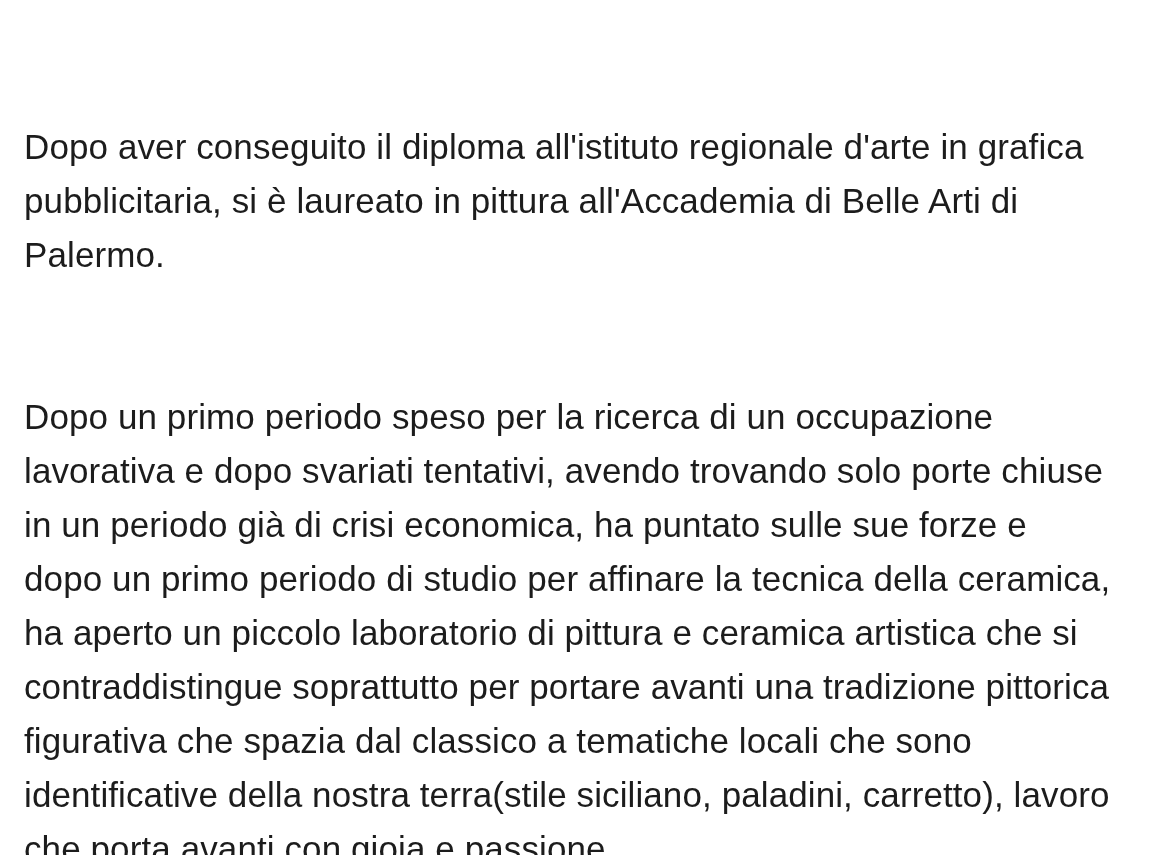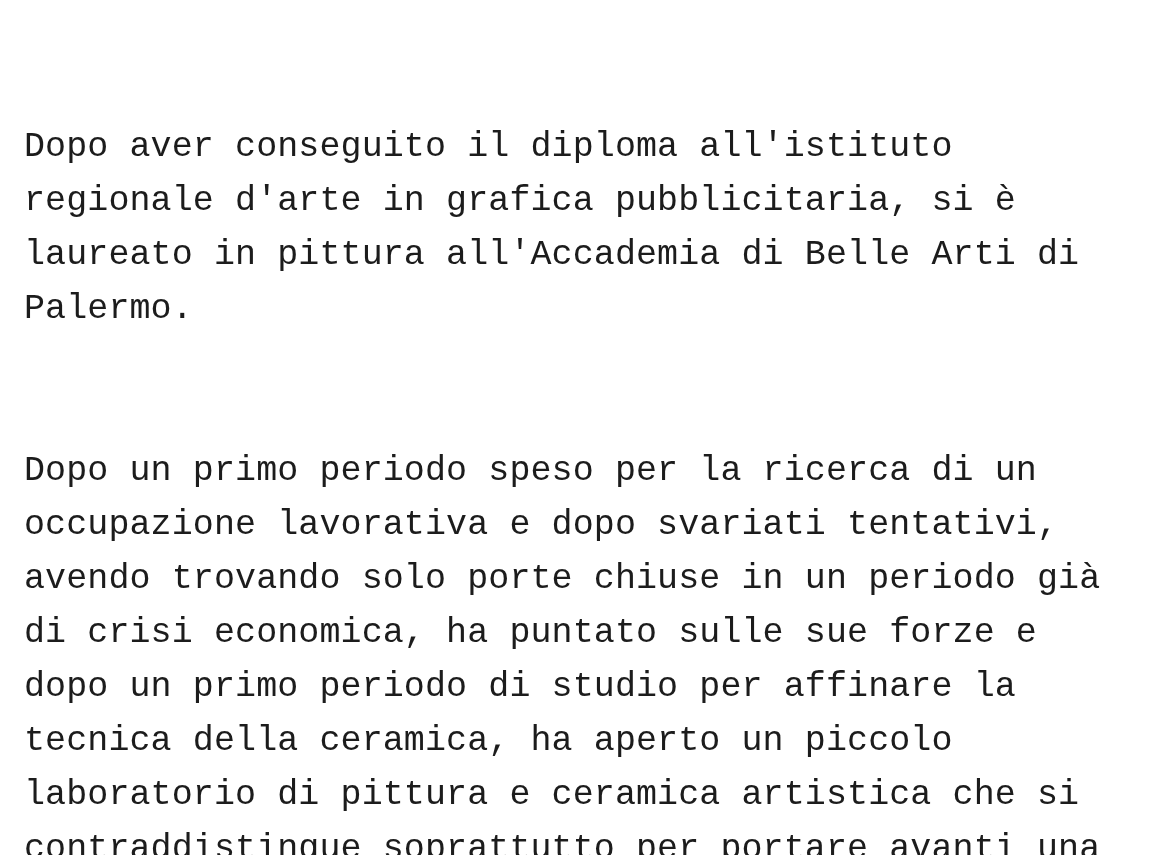--- a/index.html
+++ b/index.html
@@ -13,21 +13,20 @@
     font-family: "Liberation Sans", sans-serif;
     color: #1a1a1a;
     overflow: hidden;
   }
   .page {
     width: 1152px;
     height: 855px;
     box-sizing: border-box;
     padding: 12px 40px 0 24px;
     background: #ffffff;
-    font-family: Liberation Mono, monospace;
   }
   .bio-text {
     font-size: 35px;
     line-height: 54px;
     color: #1c1c1c;
     letter-spacing: 0.1px;
     white-space: pre-wrap;
     word-wrap: break-word;
     margin: 0;
   }

